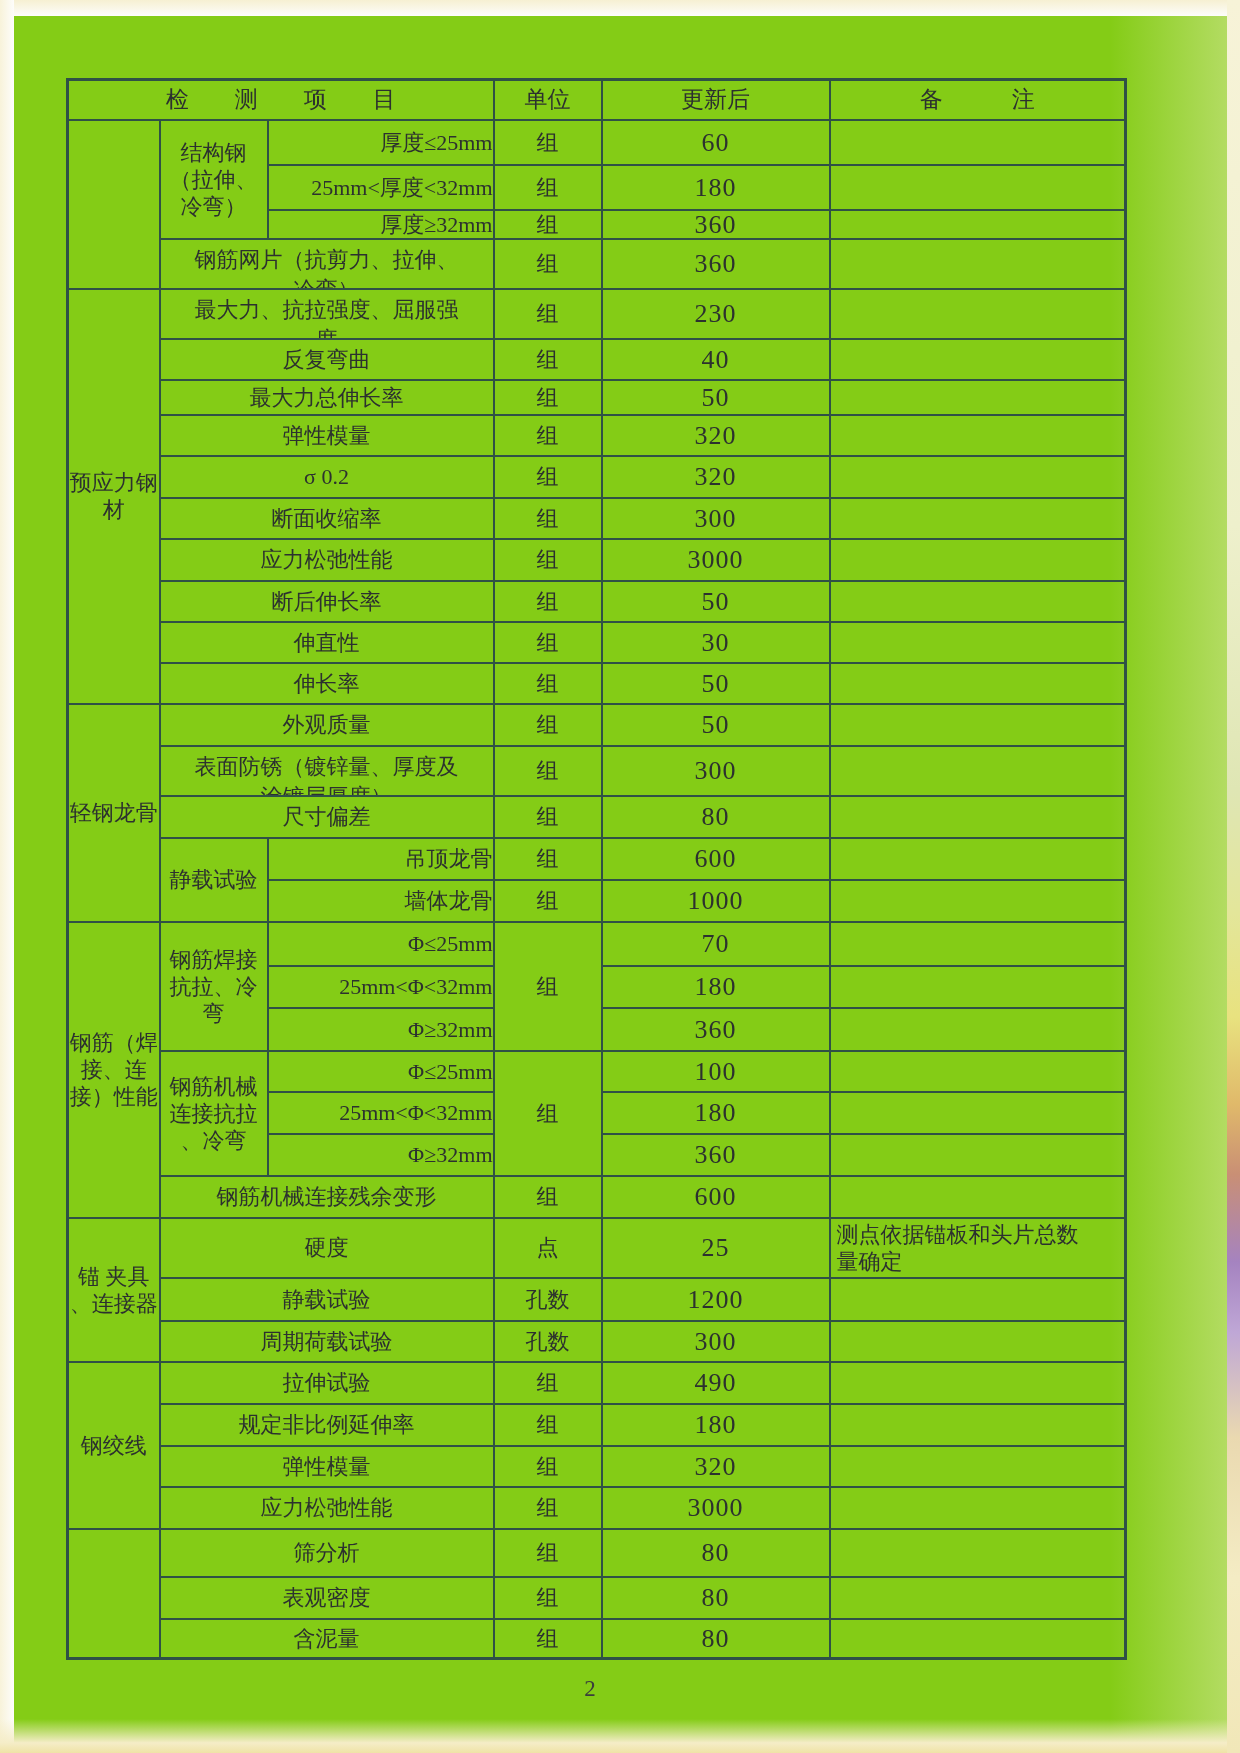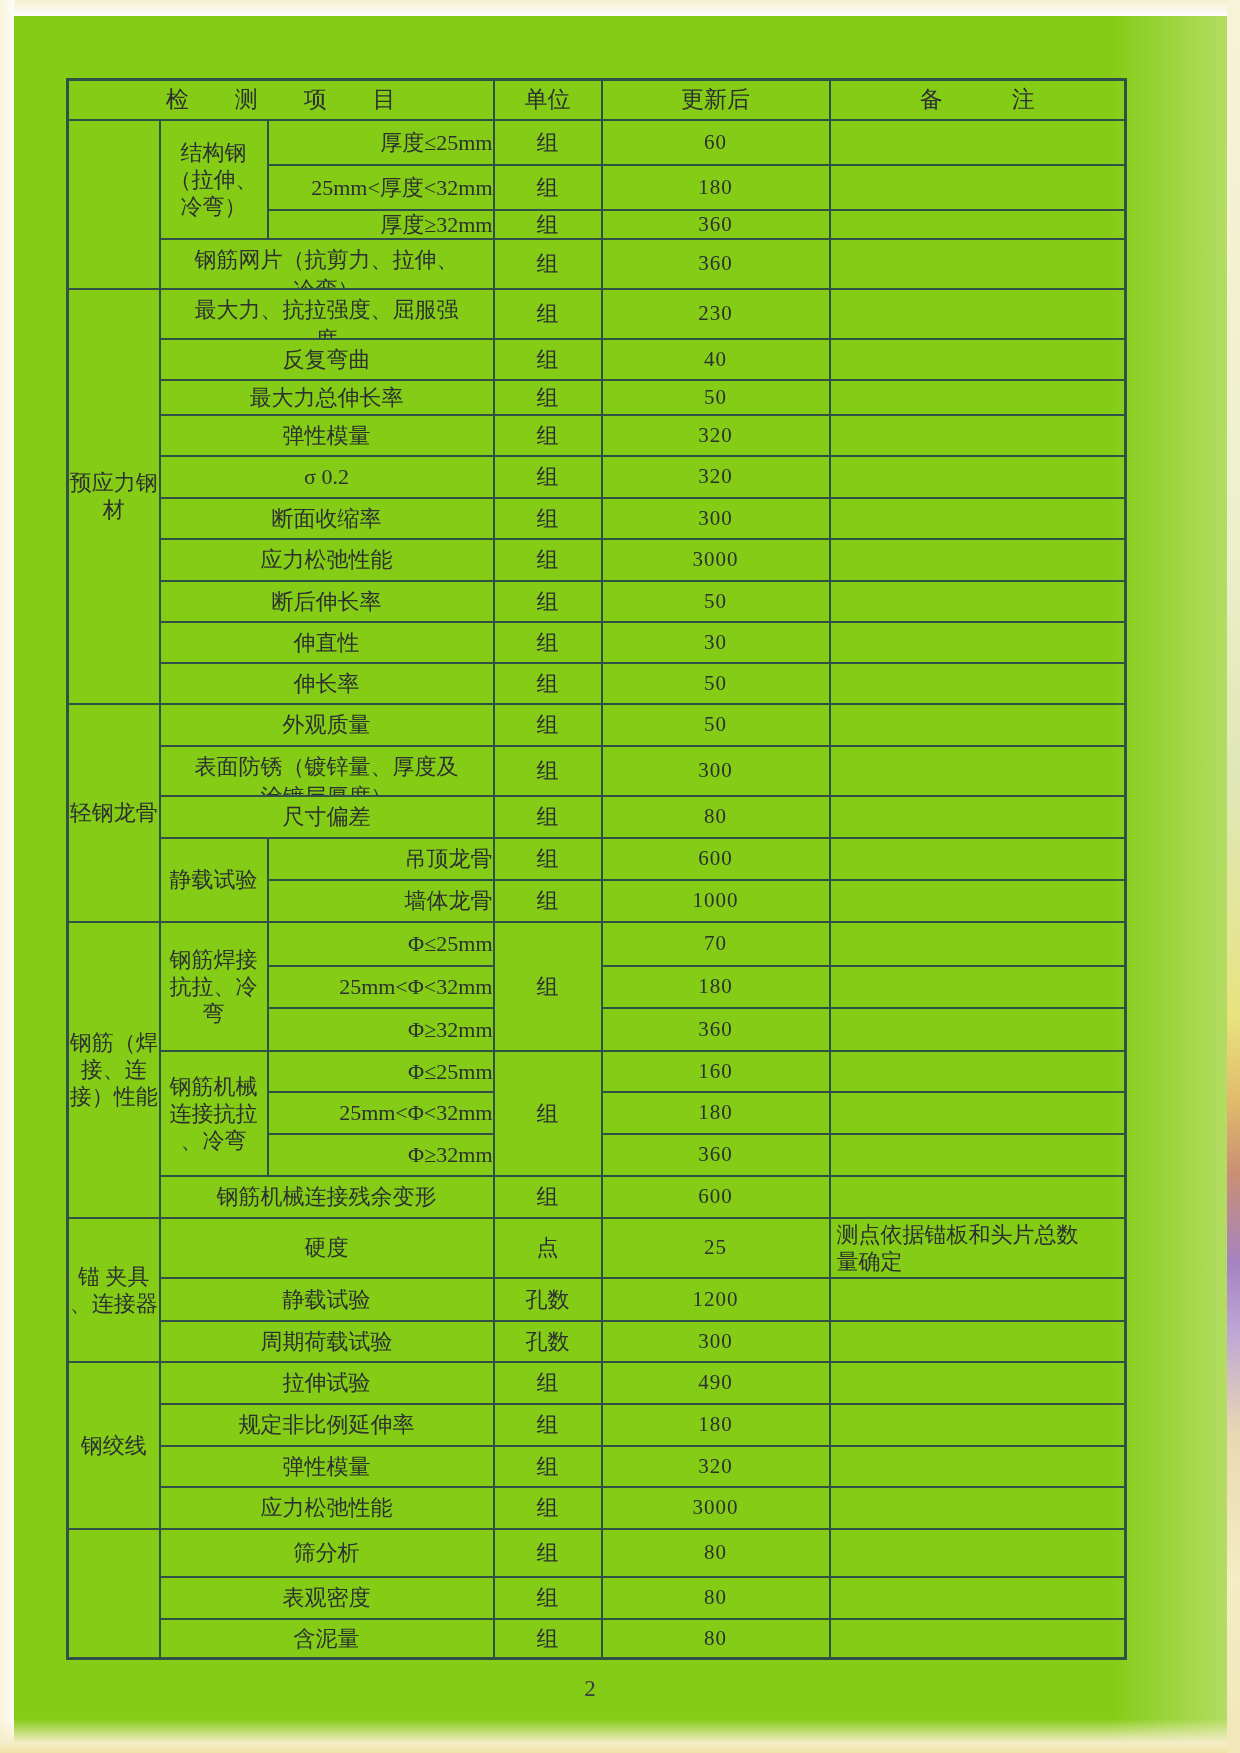--- a/index.html
+++ b/index.html
@@ -25,21 +25,21 @@
   table{border-collapse:collapse;table-layout:fixed;background:transparent;}
   table, td, th{border:2px solid #2f5146;}
   table{border-width:3px;}
   th,td{padding:0;vertical-align:middle;font-weight:normal;}
   th{font-size:23px;}
   .ct{white-space:pre-line;line-height:27px;}
   .cat .ct, .sub .ct{text-align:center;font-size:22px;}
   .item .ct{text-align:right;padding-left:10px;font-size:22px;}
   .wide .ct{text-align:center;font-size:22px;}
   .unit .ct, .val .ct{text-align:center;font-size:22px;}
-  .val .ct{font-size:21px;letter-spacing:1px;}
+  .val .ct{font-size:26px;letter-spacing:1px;}
   .rem .ct{text-align:left;padding:2px 6px;font-size:22px;line-height:27px;}
   td.cliptd{vertical-align:top;}
   .clip{overflow:hidden;max-height:43px;padding-top:5px;line-height:30px;}
   .pagenum{position:absolute;left:0;top:1676px;width:1180px;text-align:center;font-size:23px;color:#3a3e3c;}
 </style>
 </head>
 <body>
 
 <div class="paper">
   <div class="tint-right"></div>
@@ -404,21 +404,21 @@
 连接抗拉
 、冷弯</div>
             </td>
             <td class="item">
               <div class="ct">Φ≤25mm</div>
             </td>
             <td rowspan="3" class="unit">
               <div class="ct">组</div>
             </td>
             <td class="val">
-              <div class="ct">160</div>
+              <div class="ct">100</div>
             </td>
             <td class="rem">
               <div class="ct"></div>
             </td>
           </tr>
           <tr style="height: 42px;">
             <td class="item">
               <div class="ct">25mm&lt;Φ&lt;32mm</div>
             </td>
             <td class="val">

